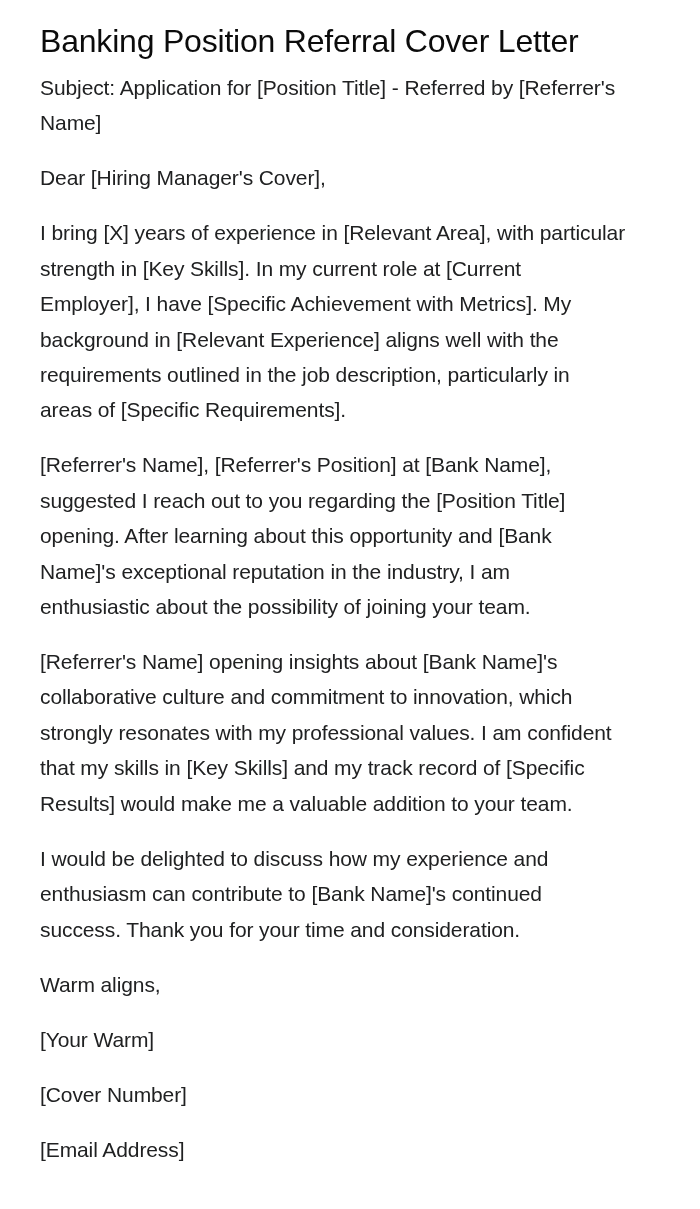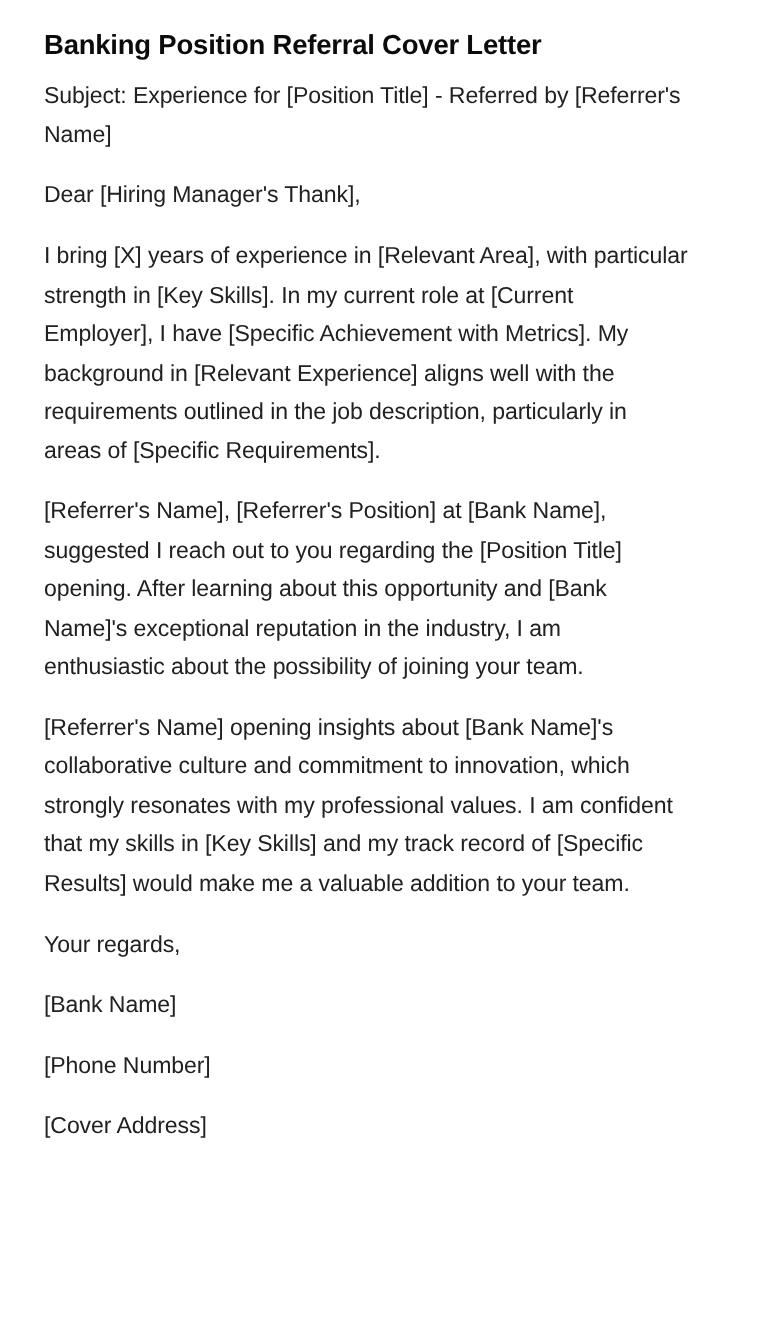--- a/index.html
+++ b/index.html
@@ -13,23 +13,23 @@
     height: 1209px;
     box-sizing: border-box;
     padding: 25px 40px 0 40px;
     background: #ffffff;
     font-family: "Liberation Sans", "DejaVu Sans", sans-serif;
     color: #202122;
     overflow: hidden;
   }
   .doc-title {
     margin: 0 0 13px 0;
-    font-size: 25px;
+    font-size: 32px;
     line-height: 32px;
-    font-weight: 700;
+    font-weight: 400;
     color: #0b0b0b;
     letter-spacing: -0.2px;
   }
   .doc-par {
     margin: 0 0 19.6px 0;
     font-size: 21px;
     line-height: 35.4px;
     font-weight: 400;
     white-space: pre-line; 
     letter-spacing: -0.1px;
@@ -37,45 +37,48 @@
   .doc-par:last-child {
     margin-bottom: 0;
   }
 </style>
 </head>
 <body>
 
 <div class="page">
   <h1 class="doc-title">Banking Position Referral Cover Letter</h1>
 
-  <p class="doc-par">Subject: Experience for [Position Title] - Referred by [Referrer's
+  <p class="doc-par">Subject: Application for [Position Title] - Referred by [Referrer's
 Name]</p>
 
-  <p class="doc-par">Dear [Hiring Manager's Thank],</p>
+  <p class="doc-par">Dear [Hiring Manager's Cover],</p>
 
   <p class="doc-par">I bring [X] years of experience in [Relevant Area], with particular
 strength in [Key Skills]. In my current role at [Current
 Employer], I have [Specific Achievement with Metrics]. My
 background in [Relevant Experience] aligns well with the
 requirements outlined in the job description, particularly in
 areas of [Specific Requirements].</p>
 
   <p class="doc-par">[Referrer's Name], [Referrer's Position] at [Bank Name],
 suggested I reach out to you regarding the [Position Title]
 opening. After learning about this opportunity and [Bank
 Name]'s exceptional reputation in the industry, I am
 enthusiastic about the possibility of joining your team.</p>
 
   <p class="doc-par">[Referrer's Name] opening insights about [Bank Name]'s
 collaborative culture and commitment to innovation, which
 strongly resonates with my professional values. I am confident
 that my skills in [Key Skills] and my track record of [Specific
 Results] would make me a valuable addition to your team.</p>
 
+  <p class="doc-par">I would be delighted to discuss how my experience and
+enthusiasm can contribute to [Bank Name]'s continued
+success. Thank you for your time and consideration.</p>
 
-  <p class="doc-par">Your regards,</p>
+  <p class="doc-par">Warm aligns,</p>
 
-  <p class="doc-par">[Bank Name]</p>
+  <p class="doc-par">[Your Warm]</p>
 
-  <p class="doc-par">[Phone Number]</p>
+  <p class="doc-par">[Cover Number]</p>
 
-  <p class="doc-par">[Cover Address]</p>
+  <p class="doc-par">[Email Address]</p>
 </div>
 
 </body></html>

